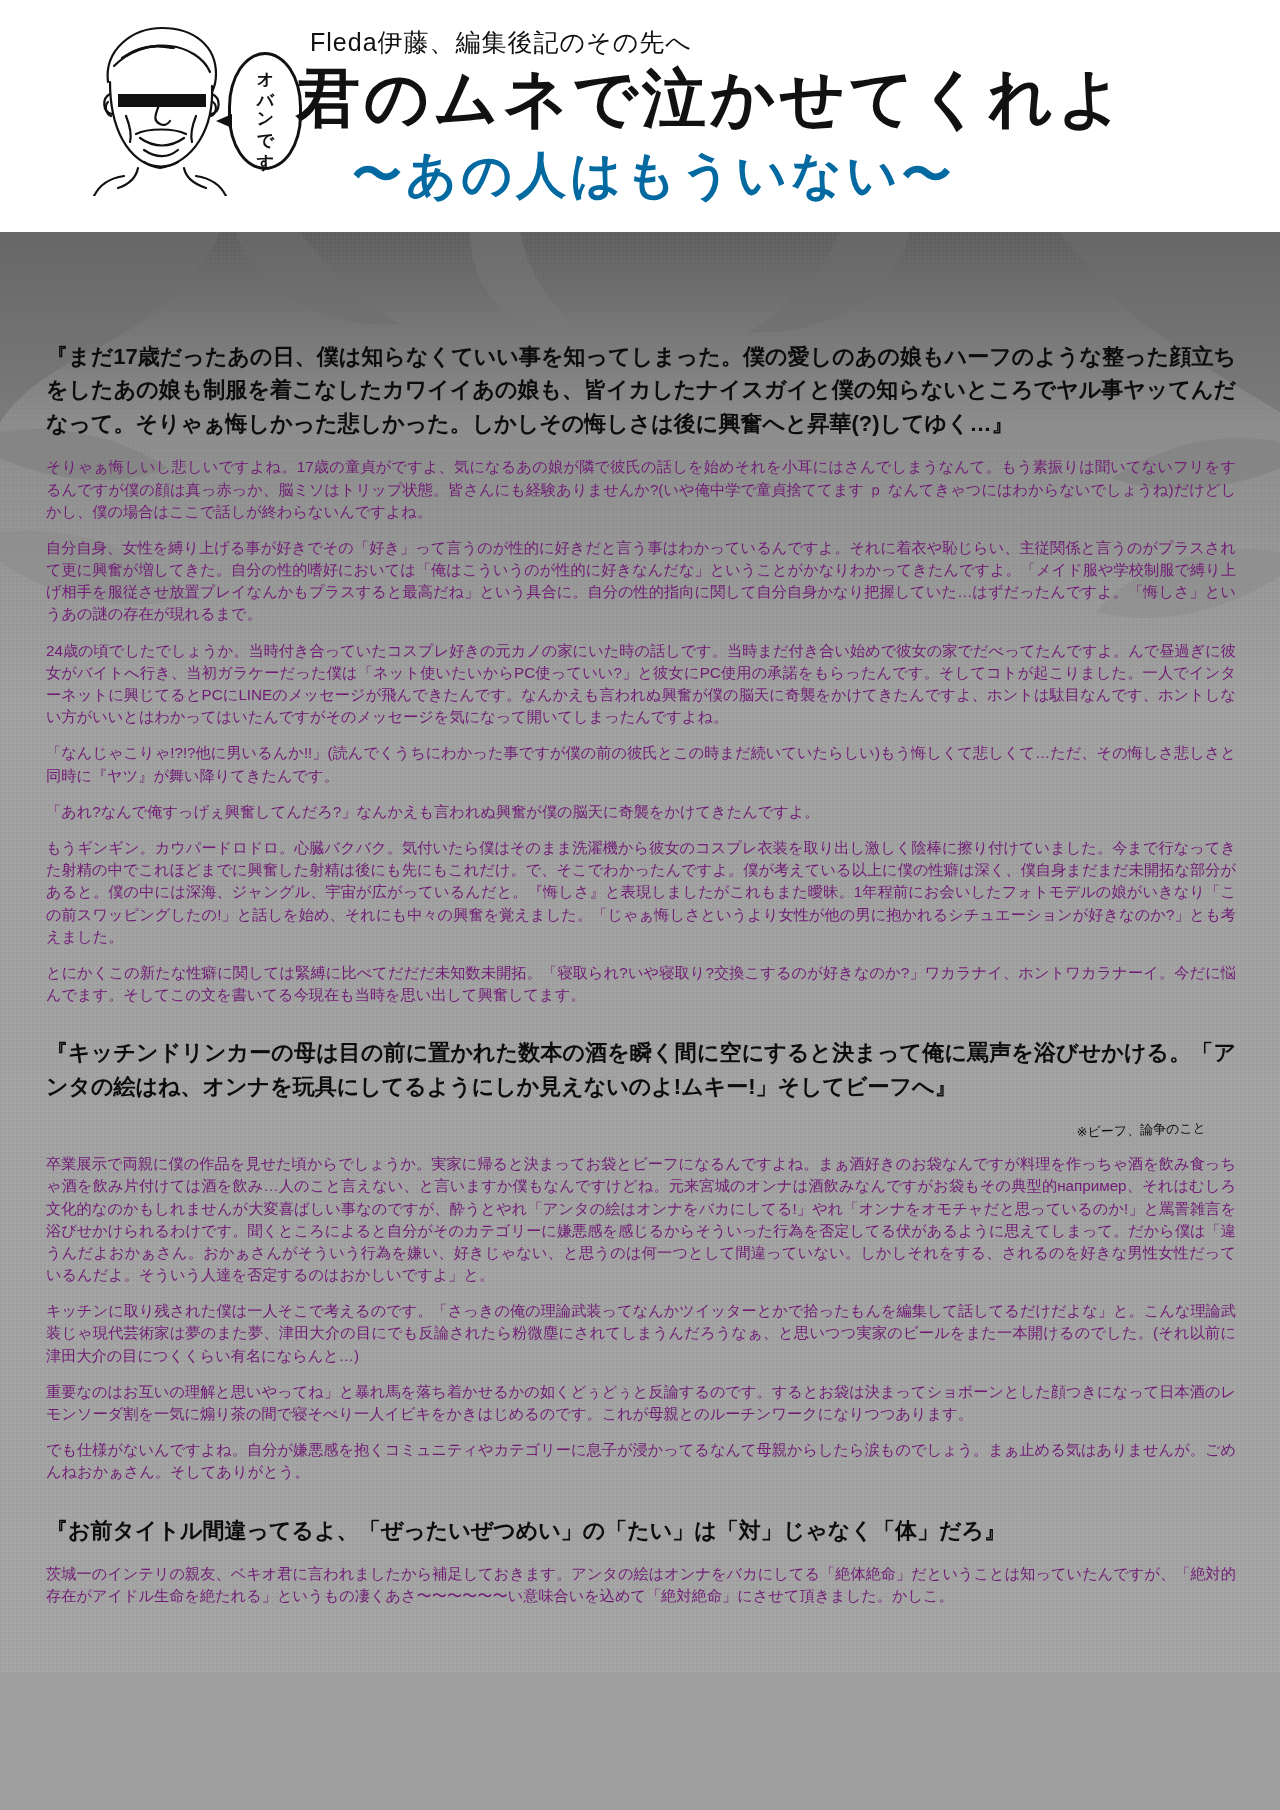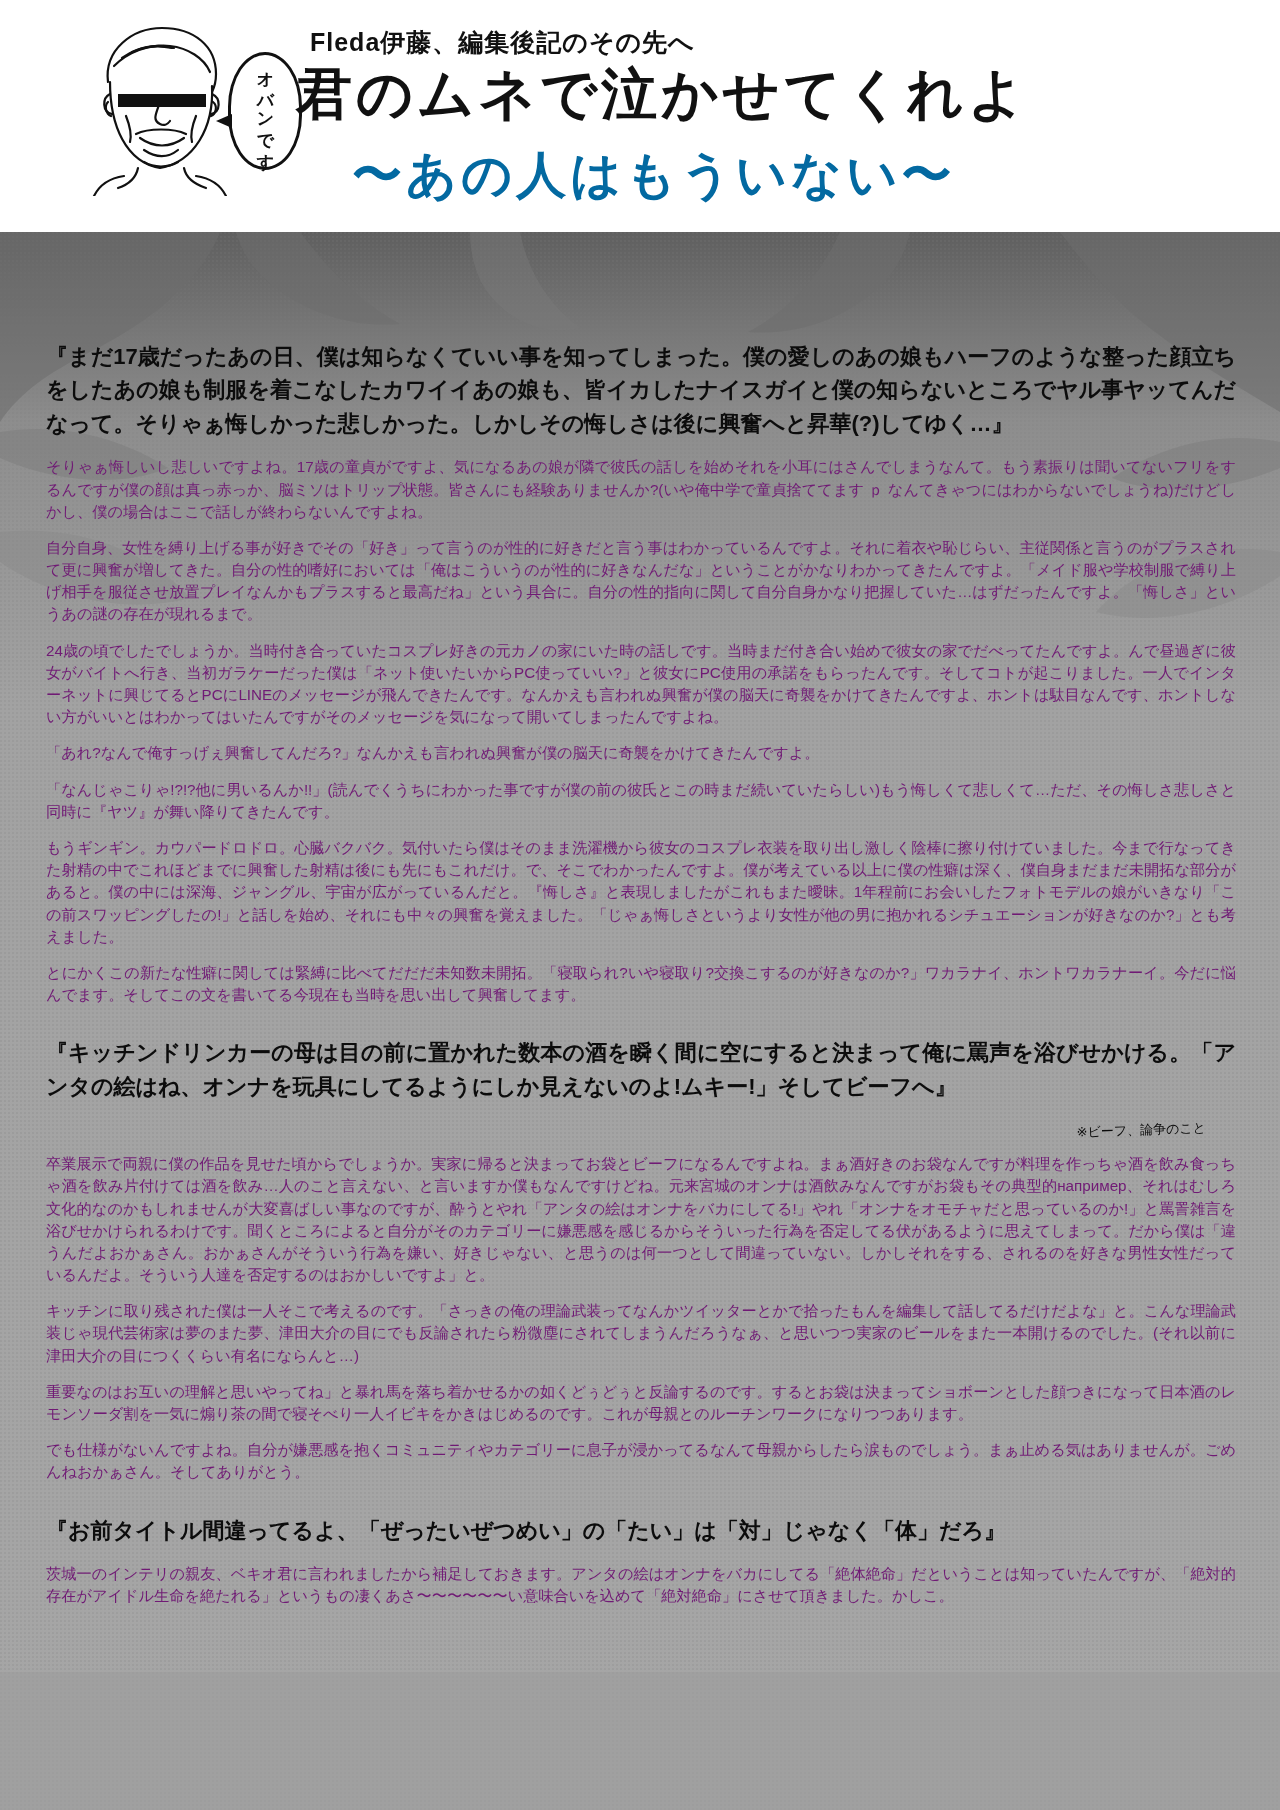--- a/index.html
+++ b/index.html
@@ -69,31 +69,31 @@
     border-top: 7px solid transparent;
     border-bottom: 7px solid transparent;
     border-right: 16px solid #111;
   }
 
   .supertitle {
     position: absolute;
     left: 310px;
     top: 26px;
     font-size: 25px;
-    font-weight: bold;
+    font-weight: normal;
     letter-spacing: 1px;
     color: #111;
     white-space: nowrap;
   }
 
   .maintitle {
     position: absolute;
     left: 296px;
     top: 66px;
-    font-size: 56px;
+    font-size: 64px;
     font-weight: bold;
     letter-spacing: 4px;
     color: #111;
     white-space: nowrap;
     line-height: 1;
   }
 
   .subtitle {
     position: absolute;
     left: 352px;
@@ -251,22 +251,22 @@
     </svg>
   </div>
 
   <div class="panel-inner">
 
     <div class="quote">『まだ17歳だったあの日、僕は知らなくていい事を知ってしまった。僕の愛しのあの娘もハーフのような整った顔立ちをしたあの娘も制服を着こなしたカワイイあの娘も、皆イカしたナイスガイと僕の知らないところでヤル事ヤッてんだなって。そりゃぁ悔しかった悲しかった。しかしその悔しさは後に興奮へと昇華(?)してゆく…』</div>
 
     <div class="body-text">そりゃぁ悔しいし悲しいですよね。17歳の童貞がですよ、気になるあの娘が隣で彼氏の話しを始めそれを小耳にはさんでしまうなんて。もう素振りは聞いてないフリをするんですが僕の顔は真っ赤っか、脳ミソはトリップ状態。皆さんにも経験ありませんか?(いや俺中学で童貞捨ててます ｐ なんてきゃつにはわからないでしょうね)だけどしかし、僕の場合はここで話しが終わらないんですよね。</div>
     <div class="body-text">自分自身、女性を縛り上げる事が好きでその「好き」って言うのが性的に好きだと言う事はわかっているんですよ。それに着衣や恥じらい、主従関係と言うのがプラスされて更に興奮が増してきた。自分の性的嗜好においては「俺はこういうのが性的に好きなんだな」ということがかなりわかってきたんですよ。「メイド服や学校制服で縛り上げ相手を服従させ放置プレイなんかもプラスすると最高だね」という具合に。自分の性的指向に関して自分自身かなり把握していた…はずだったんですよ。「悔しさ」というあの謎の存在が現れるまで。</div>
     <div class="body-text">24歳の頃でしたでしょうか。当時付き合っていたコスプレ好きの元カノの家にいた時の話しです。当時まだ付き合い始めで彼女の家でだべってたんですよ。んで昼過ぎに彼女がバイトへ行き、当初ガラケーだった僕は「ネット使いたいからPC使っていい?」と彼女にPC使用の承諾をもらったんです。そしてコトが起こりました。一人でインターネットに興じてるとPCにLINEのメッセージが飛んできたんです。なんかえも言われぬ興奮が僕の脳天に奇襲をかけてきたんですよ、ホントは駄目なんです、ホントしない方がいいとはわかってはいたんですがそのメッセージを気になって開いてしまったんですよね。</div>
+    <div class="body-text">「なんじゃこりゃ!?!?他に男いるんか!!」(読んでくうちにわかった事ですが僕の前の彼氏とこの時まだ続いていたらしい)もう悔しくて悲しくて…ただ、その悔しさ悲しさと同時に『ヤツ』が舞い降りてきたんです。</div>
     <div class="body-text">「あれ?なんで俺すっげぇ興奮してんだろ?」なんかえも言われぬ興奮が僕の脳天に奇襲をかけてきたんですよ。</div>
-    <div class="body-text">「なんじゃこりゃ!?!?他に男いるんか!!」(読んでくうちにわかった事ですが僕の前の彼氏とこの時まだ続いていたらしい)もう悔しくて悲しくて…ただ、その悔しさ悲しさと同時に『ヤツ』が舞い降りてきたんです。</div>
     <div class="body-text">もうギンギン。カウパードロドロ。心臓バクバク。気付いたら僕はそのまま洗濯機から彼女のコスプレ衣装を取り出し激しく陰棒に擦り付けていました。今まで行なってきた射精の中でこれほどまでに興奮した射精は後にも先にもこれだけ。で、そこでわかったんですよ。僕が考えている以上に僕の性癖は深く、僕自身まだまだ未開拓な部分があると。僕の中には深海、ジャングル、宇宙が広がっているんだと。『悔しさ』と表現しましたがこれもまた曖昧。1年程前にお会いしたフォトモデルの娘がいきなり「この前スワッピングしたの!」と話しを始め、それにも中々の興奮を覚えました。「じゃぁ悔しさというより女性が他の男に抱かれるシチュエーションが好きなのか?」とも考えました。</div>
     <div class="body-text">とにかくこの新たな性癖に関しては緊縛に比べてだだだ未知数未開拓。「寝取られ?いや寝取り?交換こするのが好きなのか?」ワカラナイ、ホントワカラナーイ。今だに悩んでます。そしてこの文を書いてる今現在も当時を思い出して興奮してます。</div>
 
     <div class="quote q2">『キッチンドリンカーの母は目の前に置かれた数本の酒を瞬く間に空にすると決まって俺に罵声を浴びせかける。「アンタの絵はね、オンナを玩具にしてるようにしか見えないのよ!ムキー!」そしてビーフへ』</div>
     <div class="handwrite-note">※ビーフ、論争のこと</div>
 
     <div class="body-text">卒業展示で両親に僕の作品を見せた頃からでしょうか。実家に帰ると決まってお袋とビーフになるんですよね。まぁ酒好きのお袋なんですが料理を作っちゃ酒を飲み食っちゃ酒を飲み片付けては酒を飲み…人のこと言えない、と言いますか僕もなんですけどね。元来宮城のオンナは酒飲みなんですがお袋もその典型的например、それはむしろ文化的なのかもしれませんが大変喜ばしい事なのですが、酔うとやれ「アンタの絵はオンナをバカにしてる!」やれ「オンナをオモチャだと思っているのか!」と罵詈雑言を浴びせかけられるわけです。聞くところによると自分がそのカテゴリーに嫌悪感を感じるからそういった行為を否定してる伏があるように思えてしまって。だから僕は「違うんだよおかぁさん。おかぁさんがそういう行為を嫌い、好きじゃない、と思うのは何一つとして間違っていない。しかしそれをする、されるのを好きな男性女性だっているんだよ。そういう人達を否定するのはおかしいですよ」と。</div>
     <div class="body-text">キッチンに取り残された僕は一人そこで考えるのです。「さっきの俺の理論武装ってなんかツイッターとかで拾ったもんを編集して話してるだけだよな」と。こんな理論武装じゃ現代芸術家は夢のまた夢、津田大介の目にでも反論されたら粉微塵にされてしまうんだろうなぁ、と思いつつ実家のビールをまた一本開けるのでした。(それ以前に津田大介の目につくくらい有名にならんと…)</div>
     <div class="body-text">重要なのはお互いの理解と思いやってね」と暴れ馬を落ち着かせるかの如くどぅどぅと反論するのです。するとお袋は決まってショボーンとした顔つきになって日本酒のレモンソーダ割を一気に煽り茶の間で寝そべり一人イビキをかきはじめるのです。これが母親とのルーチンワークになりつつあります。</div>
     <div class="body-text">でも仕様がないんですよね。自分が嫌悪感を抱くコミュニティやカテゴリーに息子が浸かってるなんて母親からしたら涙ものでしょう。まぁ止める気はありませんが。ごめんねおかぁさん。そしてありがとう。</div>

